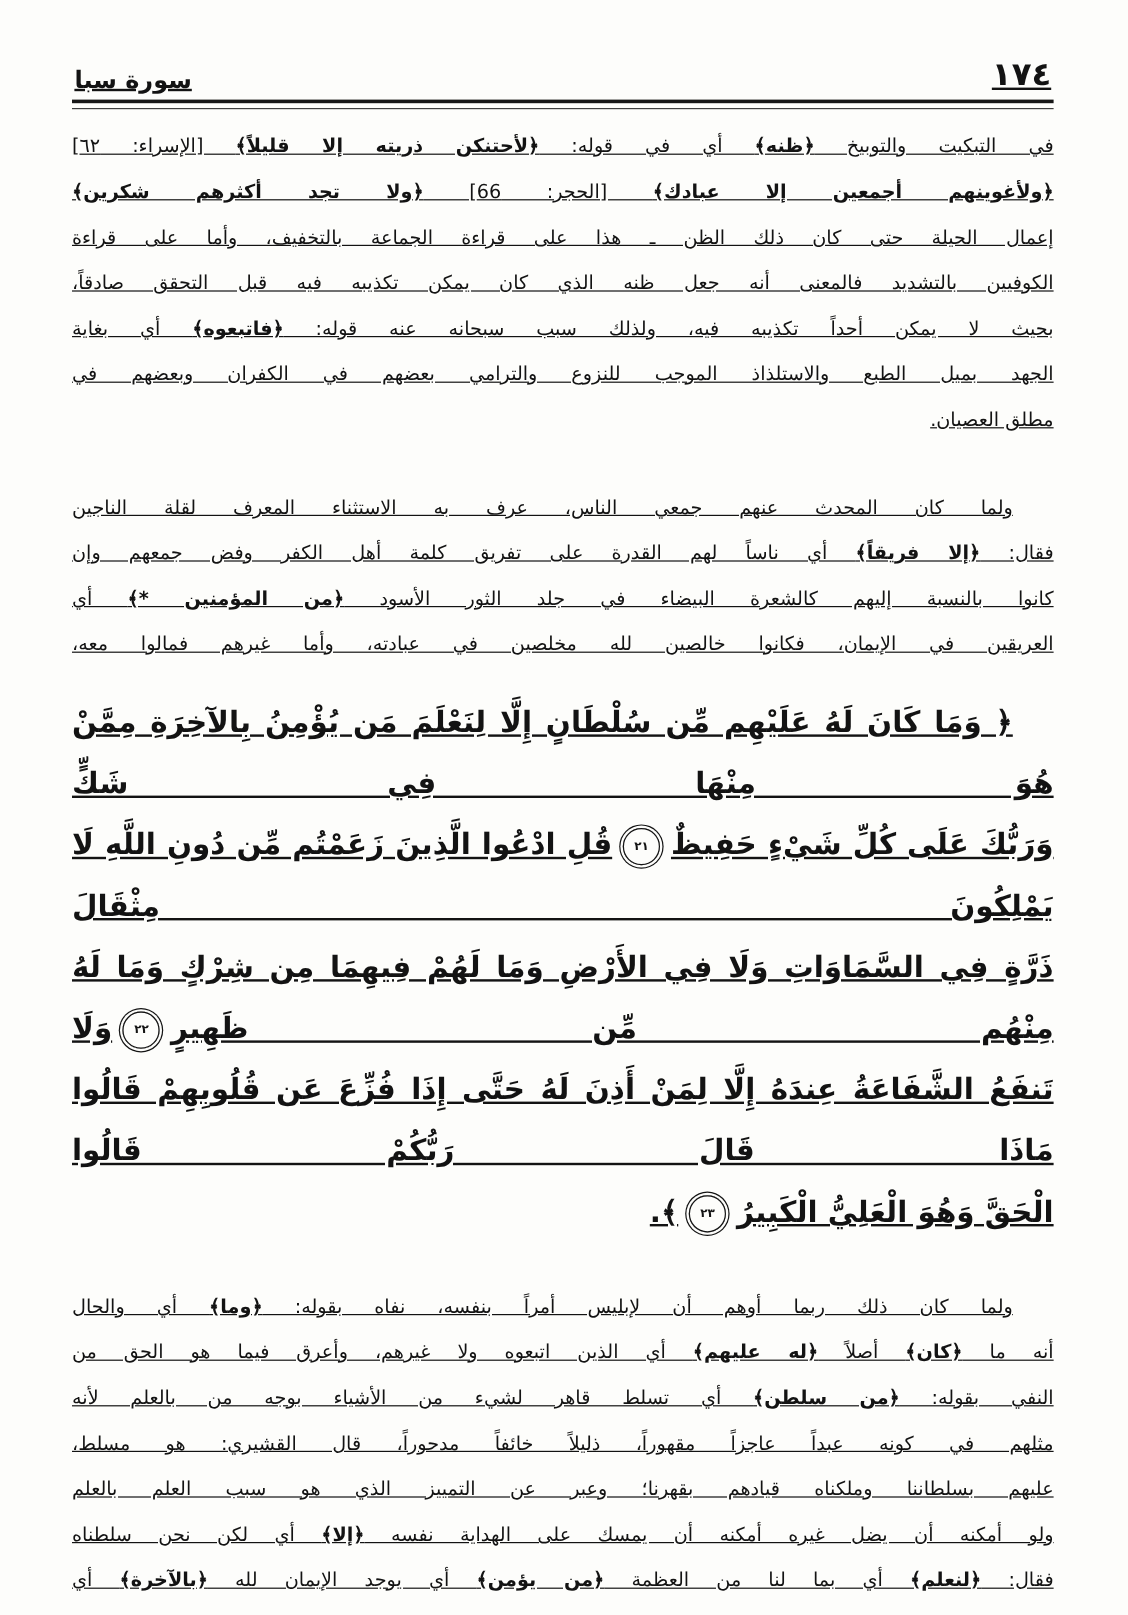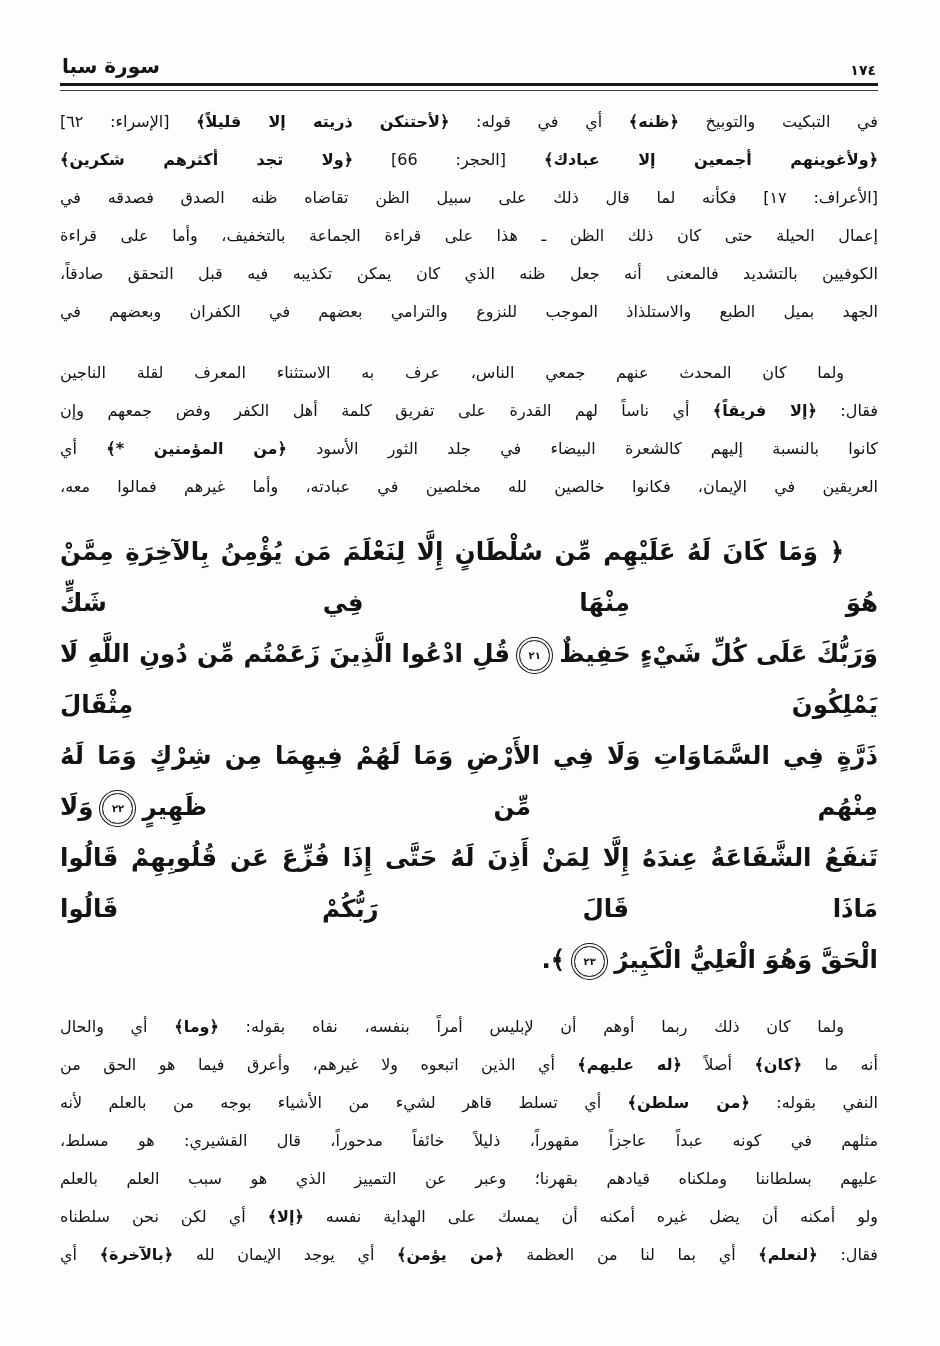--- a/index.html
+++ b/index.html
@@ -1,28 +1,29 @@
 <!DOCTYPE html>
 <html lang="ar" dir="rtl"><head>
 <meta charset="utf-8">
 <style>
   html,body{margin:0;padding:0;background:#e8e8e6;}
   .page{
     width:940px;height:1346px;box-sizing:border-box;
     margin:0 auto;background:#fdfdfb;color:#131313;
     padding:42px 62px 0 60px;position:relative;overflow:hidden;
     font-family:"DejaVu Sans",sans-serif;
+    text-decoration:underline;
   }
   .hdr{display:flex;flex-direction:row;justify-content:space-between;align-items:flex-end;direction:ltr;height:36px;}
   .hdr .ttl{font-size:20px;font-weight:bold;padding-left:2px;}
-  .hdr .num{font-size:14px;font-weight:bold;letter-spacing:1px;padding-right:2px;}
+  .hdr .num{font-size:27px;font-weight:bold;letter-spacing:1px;padding-right:2px;}
   .rule{height:4px;border-top:3px solid #161616;border-bottom:1px solid #3d3d3d;margin-top:5px;}
   main{direction:rtl;margin-top:12px;}
   .block{direction:rtl;}
-  .block + .block{margin-top:23px;}
+  .block + .block{margin-top:35px;}
   .line{
     font-size:16px;line-height:38px;
     text-align:justify;text-align-last:justify;
   }
   .line.no-j{text-align-last:right;}
   .line.indent{text-indent:34px;}
   .b{font-weight:bold;}
   .block.quran{margin-top:20px;margin-bottom:14px;font-weight:bold;}
   .block.quran .line{font-size:24.5px;line-height:51px;}
   .aya{
@@ -40,24 +41,25 @@
 <div class="page">
   <div class="hdr">
     <span class="ttl">سورة سبا</span>
     <span class="num">١٧٤</span>
   </div>
   <div class="rule"></div>
   <main>
       <div class="block para">
         <div class="line"><span>في التبكيت والتوبيخ </span><span class="b">﴿ظنه﴾</span><span> أي في قوله: </span><span class="b">﴿لأحتنكن ذريته إلا قليلاً﴾</span><span> [الإسراء: ٦٢]</span></div>
         <div class="line"><span class="b">﴿ولأغوينهم أجمعين إلا عبادك﴾</span><span> [الحجر: 66] </span><span class="b">﴿ولا تجد أكثرهم شكرين﴾</span></div>
-        <div class="line"><span>[الأعراف: ١٧] فكأنه لما قال ذلك على سبيل الظن تقاضاه ظنه الصدق فصدقه في</span></div>
         <div class="line"><span>إعمال الحيلة حتى كان ذلك الظن ـ هذا على قراءة الجماعة بالتخفيف، وأما على قراءة</span></div>
         <div class="line"><span>الكوفيين بالتشديد فالمعنى أنه جعل ظنه الذي كان يمكن تكذيبه فيه قبل التحقق صادقاً،</span></div>
+        <div class="line"><span>بحيث لا يمكن أحداً تكذيبه فيه، ولذلك سبب سبحانه عنه قوله: </span><span class="b">﴿فاتبعوه﴾</span><span> أي بغاية</span></div>
         <div class="line"><span>الجهد بميل الطبع والاستلذاذ الموجب للنزوع والترامي بعضهم في الكفران وبعضهم في</span></div>
+        <div class="line no-j"><span>مطلق العصيان.</span></div>
       </div>
       <div class="block para">
         <div class="line indent"><span>ولما كان المحدث عنهم جمعي الناس، عرف به الاستثناء المعرف لقلة الناجين</span></div>
         <div class="line"><span>فقال: </span><span class="b">﴿إلا فريقاً﴾</span><span> أي ناساً لهم القدرة على تفريق كلمة أهل الكفر وفض جمعهم وإن</span></div>
         <div class="line"><span>كانوا بالنسبة إليهم كالشعرة البيضاء في جلد الثور الأسود </span><span class="b">﴿من المؤمنين *﴾</span><span> أي</span></div>
         <div class="line"><span>العريقين في الإيمان، فكانوا خالصين لله مخلصين في عبادته، وأما غيرهم فمالوا معه،</span></div>
       </div>
       <div class="block quran">
         <div class="line indent"><span>﴿ وَمَا كَانَ لَهُ عَلَيْهِم مِّن سُلْطَانٍ إِلَّا لِنَعْلَمَ مَن يُؤْمِنُ بِالآخِرَةِ مِمَّنْ هُوَ مِنْهَا فِي شَكٍّ</span></div>
         <div class="line"><span>وَرَبُّكَ عَلَى كُلِّ شَيْءٍ حَفِيظٌ</span><span class="aya">٢١</span><span>قُلِ ادْعُوا الَّذِينَ زَعَمْتُم مِّن دُونِ اللَّهِ لَا يَمْلِكُونَ مِثْقَالَ</span></div>

